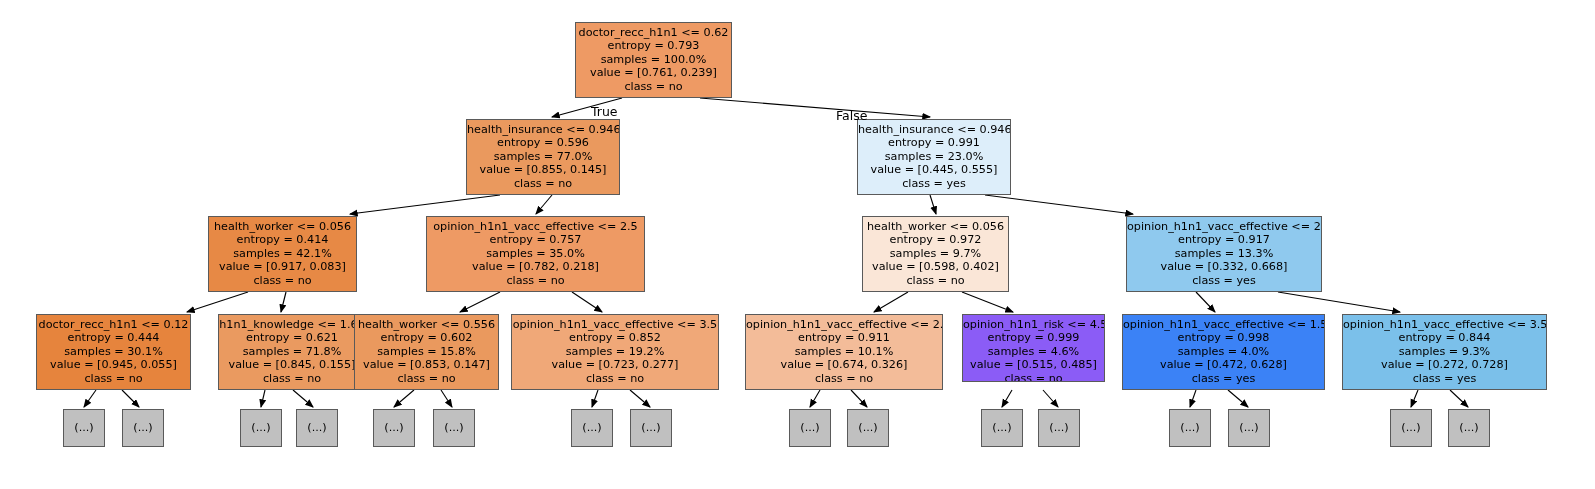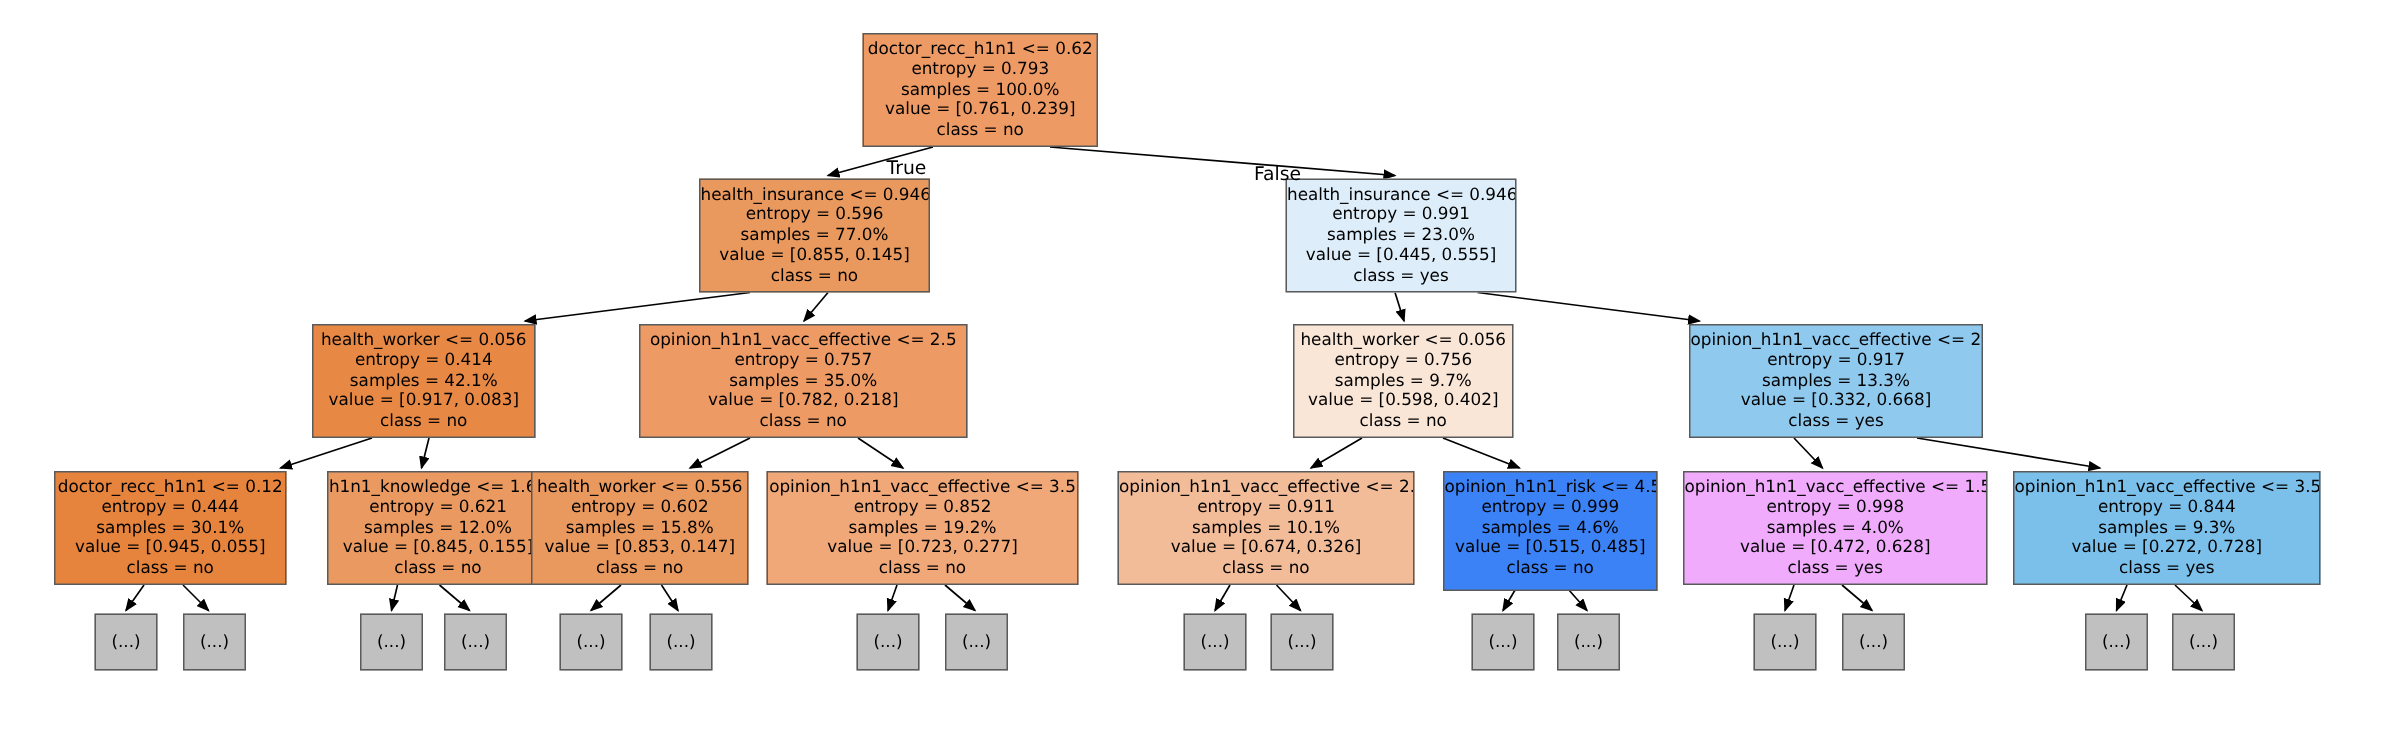--- a/index.html
+++ b/index.html
@@ -133,21 +133,21 @@
       </div>
       <div class="node" style="left: 426px; top: 216px; width: 219px; height: 76px; background: rgb(238, 154, 100);">
         <span class="ln">opinion_h1n1_vacc_effective &lt;= 2.5</span>
         <span class="ln">entropy = 0.757</span>
         <span class="ln">samples = 35.0%</span>
         <span class="ln">value = [0.782, 0.218]</span>
         <span class="ln">class = no</span>
       </div>
       <div class="node" style="left: 862px; top: 216px; width: 147px; height: 76px; background: rgb(250, 230, 215);">
         <span class="ln">health_worker &lt;= 0.056</span>
-        <span class="ln">entropy = 0.756</span>
+        <span class="ln">entropy = 0.972</span>
         <span class="ln">samples = 9.7%</span>
         <span class="ln">value = [0.598, 0.402]</span>
         <span class="ln">class = no</span>
       </div>
       <div class="node" style="left: 1126px; top: 216px; width: 196px; height: 76px; background: rgb(143, 201, 238);">
         <span class="ln">opinion_h1n1_vacc_effective &lt;= 2.5</span>
         <span class="ln">entropy = 0.917</span>
         <span class="ln">samples = 13.3%</span>
         <span class="ln">value = [0.332, 0.668]</span>
         <span class="ln">class = yes</span>
@@ -155,21 +155,21 @@
       <div class="node" style="left: 36px; top: 314px; width: 155px; height: 76px; background: rgb(230, 132, 61);">
         <span class="ln">doctor_recc_h1n1 &lt;= 0.12</span>
         <span class="ln">entropy = 0.444</span>
         <span class="ln">samples = 30.1%</span>
         <span class="ln">value = [0.945, 0.055]</span>
         <span class="ln">class = no</span>
       </div>
       <div class="node" style="left: 206px; top: 314px; width: 148px; height: 76px; background: rgb(234, 154, 96); margin-left: 12px;">
         <span class="ln">h1n1_knowledge &lt;= 1.63</span>
         <span class="ln">entropy = 0.621</span>
-        <span class="ln">samples = 12.0%</span>
+        <span class="ln">samples = 71.8%</span>
         <span class="ln">value = [0.845, 0.155]</span>
         <span class="ln">class = no</span>
       </div>
       <div class="node" style="left: 354px; top: 314px; width: 145px; height: 76px; background: rgb(234, 153, 94);">
         <span class="ln">health_worker &lt;= 0.556</span>
         <span class="ln">entropy = 0.602</span>
         <span class="ln">samples = 15.8%</span>
         <span class="ln">value = [0.853, 0.147]</span>
         <span class="ln">class = no</span>
       </div>
@@ -180,28 +180,28 @@
         <span class="ln">value = [0.723, 0.277]</span>
         <span class="ln">class = no</span>
       </div>
       <div class="node" style="left: 745px; top: 314px; width: 198px; height: 76px; background: rgb(243, 188, 153);">
         <span class="ln">opinion_h1n1_vacc_effective &lt;= 2.5</span>
         <span class="ln">entropy = 0.911</span>
         <span class="ln">samples = 10.1%</span>
         <span class="ln">value = [0.674, 0.326]</span>
         <span class="ln">class = no</span>
       </div>
-      <div class="node" style="left: 962px; top: 314px; width: 143px; height: 80px; background: #3b82f6;">
+      <div class="node" style="left: 962px; top: 314px; width: 143px; height: 68px; background: #8b5cf6;">
         <span class="ln">opinion_h1n1_risk &lt;= 4.5</span>
         <span class="ln">entropy = 0.999</span>
         <span class="ln">samples = 4.6%</span>
         <span class="ln">value = [0.515, 0.485]</span>
         <span class="ln">class = no</span>
       </div>
-      <div class="node" style="left: 1122px; top: 314px; width: 203px; height: 76px; background: #f0abfc;">
+      <div class="node" style="left: 1122px; top: 314px; width: 203px; height: 76px; background: #3b82f6;">
         <span class="ln">opinion_h1n1_vacc_effective &lt;= 1.5</span>
         <span class="ln">entropy = 0.998</span>
         <span class="ln">samples = 4.0%</span>
         <span class="ln">value = [0.472, 0.628]</span>
         <span class="ln">class = yes</span>
       </div>
       <div class="node" style="left: 1342px; top: 314px; width: 205px; height: 76px; background: rgb(123, 192, 234);">
         <span class="ln">opinion_h1n1_vacc_effective &lt;= 3.5</span>
         <span class="ln">entropy = 0.844</span>
         <span class="ln">samples = 9.3%</span>

